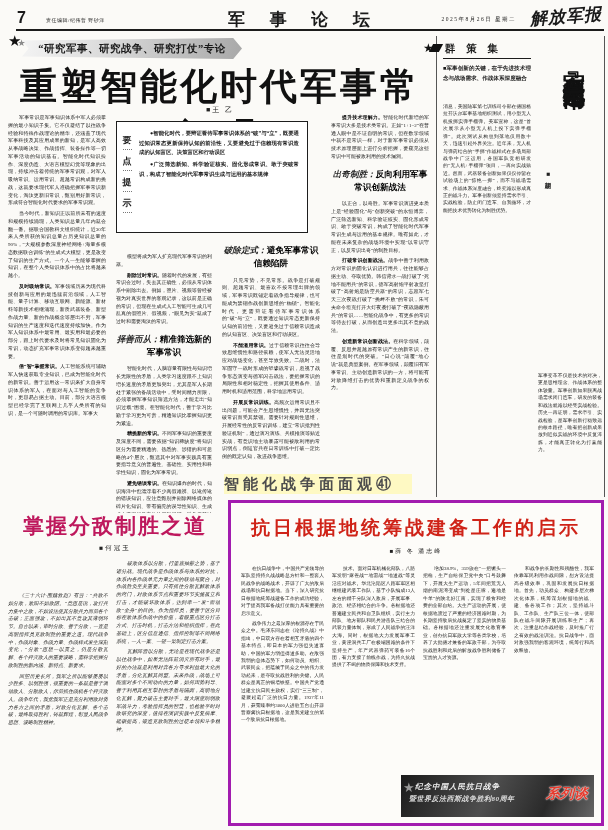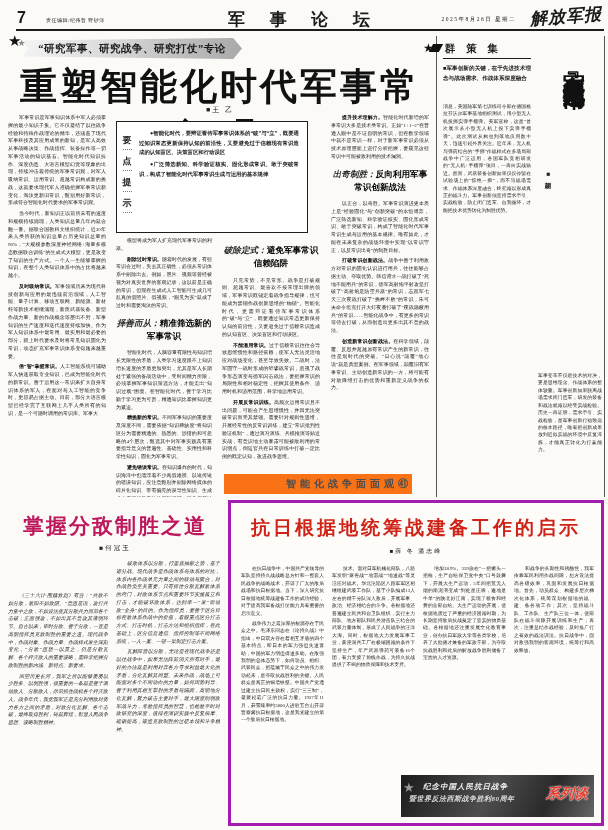--- a/index.html
+++ b/index.html
@@ -31,22 +31,22 @@
   .sub-main{font-family:"Liberation Sans","DejaVu Sans",sans-serif;color:#000;}
   .kai{font-style:italic;color:#1f1f1f;}
   
   .sumbox{border:1.5px solid #1d1d1d;background:#fff;}
   .sumlabel{display:flex;flex-direction:column;align-items:center;gap:5px;font-size:9px;font-weight:bold;
             font-family:"Liberation Sans",sans-serif;padding-top:12px;}
   .sumlabel span{border-bottom:1px dotted #777;padding-bottom:2px;}
   .bullets{font-size:5.4px;line-height:1.8;font-weight:600;text-align:justify;overflow:hidden;}
   .bullets p.para{margin:0 0 2px 0;text-indent:11px;}
   
-  .graybar{background:#f97316;color:#4d4d4d;font-weight:bold;font-size:10px;letter-spacing:4px;
-           text-align:right;line-height:20px;font-family:"Liberation Sans",sans-serif;}
+  .graybar{background:#fef9c3;color:#4d4d4d;font-weight:bold;font-size:15px;letter-spacing:4px;
+           text-align:left;line-height:20px;font-family:"Liberation Sans",sans-serif;}
   
   .qcjtitle{font-size:10.5px;font-weight:900;letter-spacing:4px;font-family:"Liberation Sans",sans-serif;}
   .qcjintro{font-size:5.6px;font-weight:bold;line-height:1.7;text-align:justify;}
   .vhead{writing-mode:vertical-rl;text-orientation:mixed;font-size:22px;font-weight:900;letter-spacing:1px;
          font-family:"Liberation Sans","DejaVu Sans",sans-serif;color:#111;}
   .vbyline{writing-mode:vertical-rl;font-size:6.5px;color:#222;}
   
   .blhead{font-size:21px;font-weight:900;letter-spacing:2px;text-align:center;color:#be185d;}
   .tdjtext{font-size:11px;font-weight:900;letter-spacing:2px;font-family:"Liberation Sans",sans-serif;}
   .tdjline{height:3px;background:linear-gradient(90deg,#222,#aaa 85%,#eee);}
@@ -92,21 +92,21 @@
         <p class="para">●广泛筛选新知、科学验证核实、固化形成常识、敢于突破常识，构成了智能化时代军事常识生成与运用的基本规律</p>
       </div>
   </div>
 
   <div class="abs t" style="left:8px;top:114px;width:98px;height:384px;">
       <p class="para">军事常识是军事知识体系中军人必须掌握的最小知识子集。它不仅凝结了以往战争经验和特殊作战理论的精华，还涵盖了现代军事科技及其应用成果的新知，是军人高效从事战略决策、作战指挥、装备操作等一切军事活动的知识基石。智能化时代知识操作、深度伪造、大语言模型幻觉等现象的出现，持续冲击着传统的军事常识观，对军人吸纳常识、运用常识、超越常识构成新的挑战，这就要求现代军人准确把握军事常识新变化，淘汰更新旧常识，甄别用好新常识，形成符合智能化时代要求的军事常识观。</p>
       <p class="para">当今时代，新知识正以前所未有的速度和规模持续涌现，人类知识总量几年内就会翻一番。据联合国教科文组织统计，近30年来人类所获的知识总量占历史知识总量的90%，“大规模参数深度神经网络+海量多模态数据联合训练”的生成式大模型，更是改变了知识的生产方式。一个人一生能够掌握的知识，在整个人类知识体系中的占比将越来越小。</p>
       <p class="para"><b>及时吸纳常识。</b>军事领域历来为现代科技创新与应用的最迅猛前沿领域，人工智能、量子计算、移动互联网、新能源、新材料等新技术相继涌现，新质武器装备、新型作战力量、新的作战概念等层出不穷，军事知识的生产速度和迭代速度持续加快。作为军人知识体系中最常用、最实用和最必要的部分，跟上时代要求及时将常见知识固化为常识，动态扩充军事常识体系变得越来越重要。</p>
       <p class="para"><b>借“智”掌握常识。</b>人工智能系统可辅助军人快速获取专业知识，已成为智能化时代的新常识。善于运用这一常识来扩大自身常识体系的军人，在面对与人工智能的竞争时，更容易占据主动。目前，部分大语言模型已经学完了互联网上几乎人类所有的知识，是一个可随时调用的常识库。军事大</p>
     </div>
-  <div class="abs t" style="left:116px;top:237px;width:96px;height:260px;">
+  <div class="abs t" style="left:116px;top:253px;width:96px;height:260px;">
       <p class="para">模型将成为军人扩充现代军事常识的利器。</p>
       <p class="para"><b>剔除过时常识。</b>随着时代的发展，有些常识会过时，失去其正确性，必须从常识体系中剔除出去。例如，照片、视频等曾经被视为对真实世界的客观记录，这以前是正确的常识，但现在生成式人工智能可生成几可乱真的假照片、假视频，“眼见为实”就成了过时和需要淘汰的常识。</p>
       <div class="subhead"><span class="sub-pre">择善而从：</span><span class="sub-main">精准筛选新的军事常识</span></div>
       <p class="para">智能化时代，人脑容量有限性与知识增长无限性的矛盾，人类学习速度跟不上知识增长速度的矛盾更加突出，尤其是军人长期处于紧张的备战活动中，受时间精力所限，必须掌握军事知识筛选方法，才能走出“知识过载”困境。在智能化时代，善于学习比勤于学习更为可贵，精通知识比掌握知识更为紧迫。</p>
       <p class="para"><b>精挑新的常识。</b>不同军事知识的重要度及深度不同，需要依据“知识稀缺度”将知识区分为需要精通的、熟悉的、涉猎的和可忽略的4个层次，甄选其中对军事实践具有重要指导意义的普遍性、基础性、实用性和科学性知识，固化为军事常识。</p>
       <p class="para"><b>避免错误常识。</b>在知识爆炸的时代，知识海洋中也漂浮着不少真假难辨、以讹传讹的错误知识，应注意甄别并剔除网络媒体的碎片化知识、带有偏见的误导性知识、生成式大模型幻觉产生的假知识等，避免将其纳入常识体系之中。</p>
     </div>
   <div class="abs t" style="left:331px;top:114px;width:98px;height:356px;">
       <p class="para"><b>提升技术理解力。</b>智能化时代新增的军事常识大多是技术类常识。正如“1+1=2”在普通人眼中是不证自明的常识，但在数学领域中就不是常识一样，对于新军事常识必须从技术原理层面上进行分析把握，要窥见这些常识中可能被敌利用的技术漏洞。</p>
       <div class="subhead"><span class="sub-pre">出奇制胜：</span><span class="sub-main">反向利用军事常识创新战法</span></div>
@@ -162,20 +162,20 @@
         <p class="para">技术。面对日军机械化部队，八路军发明“麻雀战”“地雷战”“地道战”等灵活应对战术。华北沦陷区八路军军区相继组建武装工作队，基于小队编成13人左右的精干分队深入敌后，开展军事、政治、经济相结合的斗争。各根据地还普遍建立民兵和自卫队组织，实行主力部队、地方部队和民兵游击队三结合的武装力量体制，形成了人民战争的汪洋大海。同时，根据地大力发展军事工业，黄崖洞兵工厂在极端困难的条件下坚持生产，年产武器弹药可装备16个团，有力支援了前线作战，为持久抗战提供了不竭的物质保障和技术支撑。</p>
       </div>
     <div class="abs t" style="left:192px;top:62px;width:83px;height:248px;font-size:4.8px;">
         <p class="para">增加38.9%。359旅在“一把镢头一把枪，生产自给保卫党中央”口号鼓舞下，开展大生产运动，5年间把荒无人烟的南泥湾变成“到处是庄稼，遍地是牛羊”的陕北好江南，实现了粮食和经费的全部自给。大生产运动的开展，使根据地渡过了严重的经济困难时期，为长期坚持敌后抗战奠定了坚实的物质基础。各根据地还注重发展文化教育事业，创办抗日军政大学等各类学校，培养了大批德才兼备的军政干部，为夺取抗战胜利和此后的解放战争胜利储备了宝贵的人才资源。</p>
       </div>
     <div class="abs t" style="left:283px;top:62px;width:80px;height:205px;font-size:4.8px;">
         <p class="para">和战争的长期性和残酷性，我军依靠军民利用作战间隙，想方设法提高各级效率，巩固和发展抗日根据地。首先，动员群众、构建多层次梯次化体系，统筹谋划根据地的战、建、备各项工作；其次，坚持战斗队、工作队、生产队三位一体，使部队在战斗间隙开展训练和生产；再次，注重总结作战经验，及时推广行之有效的战法训法。抗日战争中，面对敌强我弱的客观环境，统筹行和高效释放。</p>
       </div>
 
     <div class="abs banner" style="left:170px;top:272px;width:193px;height:42px;">
-      <div class="bl1" style="margin:7px 0 0 22px;">纪念中国人民抗日战争</div>
+      <div class="bl1" style="margin:7px 0 0 14px;">纪念中国人民抗日战争</div>
       <div class="bl2" style="margin:2px 0 0 8px;">暨世界反法西斯战争胜利80周年</div>
       <div class="abs btag" style="right:6px;top:10px;">系列谈</div>
       <div class="abs staricon" style="left:2px;top:6px;color:#999;font-size:13px;">★</div>
     </div>
   </div>
 
 </div>
 
 </body></html>

